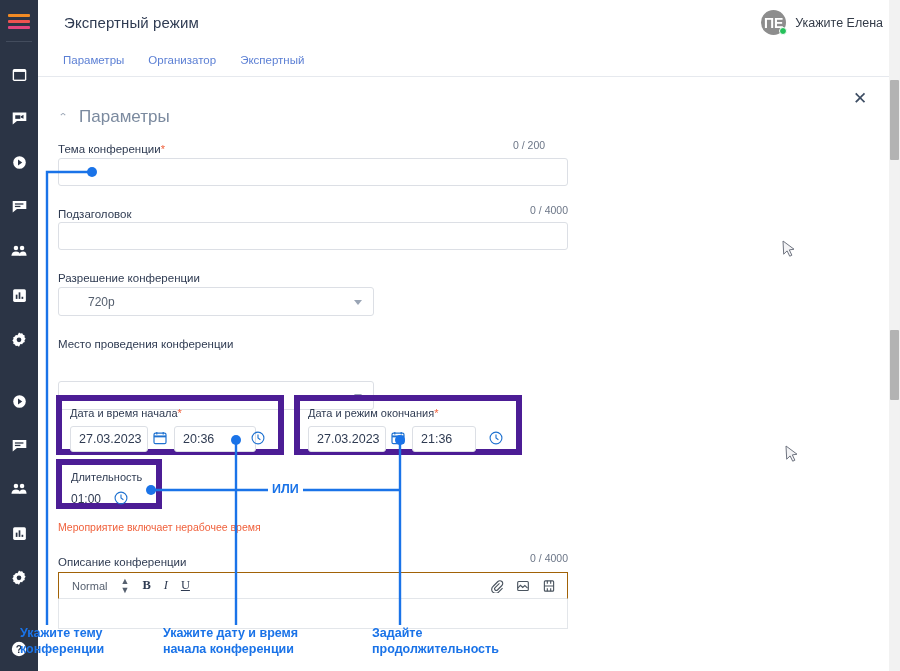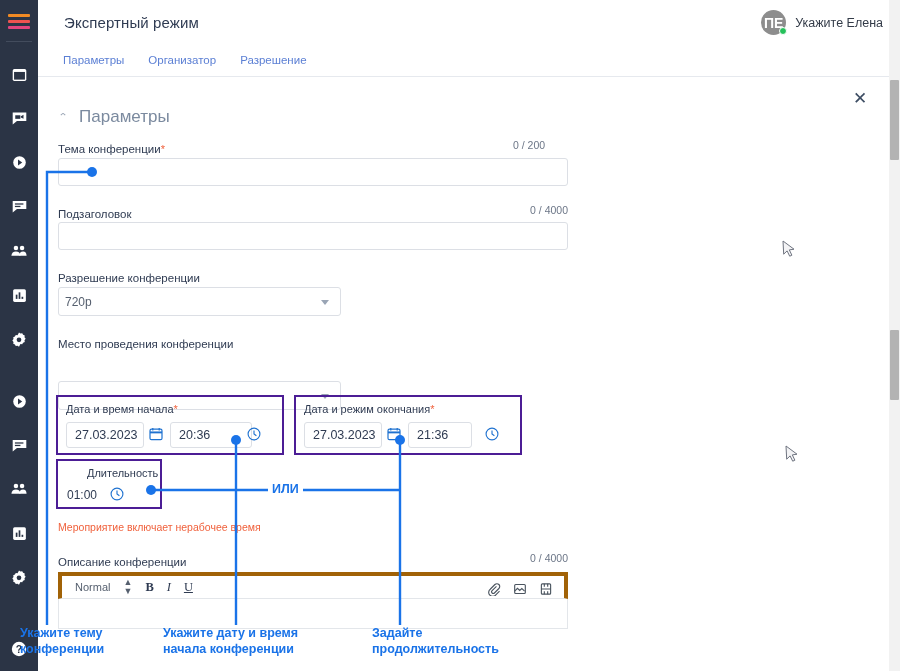--- a/index.html
+++ b/index.html
@@ -90,48 +90,48 @@
   .req { color:#f0613c; font-size:11px; }
   .counter {
     position:absolute; font-size:10.5px; color:#6c7687;
   }
   .tinput {
     border:1px solid #dcdfe5; border-radius:3px; background:#fff;
     height:28px; width:510px;
   }
   .tselect {
     border:1px solid #dcdfe5; border-radius:3px; background:#fff;
-    height:29px; width:283px; position:relative;
-    display:flex; align-items:center; padding-left:6px;
+    height:29px; width:316px; position:relative;
+    display:flex; align-items:center; padding-left:29px;
     font-size:12px; color:#555f6e;
   }
   .tselect .caret {
     position:absolute; right:11px; top:50%; margin-top:-2px;
     width:0;height:0;border-left:4.5px solid transparent;border-right:4.5px solid transparent;
     border-top:5px solid #9aa5b5;
   }
 
   
-  .dtbox { position:absolute; border:2px solid #4c1d95; }
+  .dtbox { position:absolute; border:6px solid #4c1d95; }
   .dtlabel { position:absolute; font-size:11px; color:#2f3b52; white-space:nowrap; }
   .dtinput {
     position:absolute; border:1px solid #dcdfe5; border-radius:3px; background:#fff;
     height:26px; display:flex; align-items:center; padding-left:8px;
     font-size:12.5px; color:#2f3b52; overflow:hidden;
   }
   .ico-btn { position:absolute; color:#1f72d0; }
 
   .errtext {
     position:absolute; font-size:10.5px; color:#f0613c; white-space:nowrap;
   }
 
   
   #ed-wrap { position:absolute; left:20px; top:495px; width:510px; }
   #ed-toolbar {
-    border:4px solid #a16207; border-bottom:1px solid #e3e6ea;
+    border:1px solid #a16207; border-bottom:1px solid #e3e6ea;
     height:27px; background:#fff; position:relative;
     display:flex; align-items:center; padding-left:13px; gap:13px;
   }
   #ed-toolbar .fmt-name { font-size:11px; color:#555f6e; }
   #ed-toolbar .updown { font-size:9px; color:#555f6e; line-height:9px; }
   #ed-toolbar b,#ed-toolbar i,#ed-toolbar u {
     font-size:12.5px; color:#2f3b52; font-family:"Liberation Serif", serif;
   }
   #ed-toolbar .right-ico {
     position:absolute; display:flex; align-items:center; gap:12px; right:11px; top:6px;
@@ -300,21 +300,21 @@
       <span>ПЕ</span>
       <span class="dot"></span>
     </div>
     <div id="user-name">Укажите Елена</div>
   </div>
 </div>
 
 <div id="tabs">
   <div class="tab">Параметры</div>
   <div class="tab">Организатор</div>
-  <div class="tab">Разрешение</div>
+  <div class="tab">Экспертный</div>
 </div>
 
 <div id="panel">
 
   <div id="close-btn">✕</div>
 
   <div id="section-head">
     <span class="chev">⌃</span>
     <span id="section-title">Параметры</span>
   </div>
@@ -383,21 +383,21 @@
     <div class="dtinput" style="left:112px; top:25px; width:64px;">21:36</div>
     <div class="ico-btn" style="left:188px; top:29px;">
       <svg width="16" height="16" viewBox="0 0 20 20" fill="none" stroke="#1f72d0" stroke-width="1.4">
           <circle cx="10" cy="10" r="7.4"></circle>
           <path d="M10 5.6V10l3 2.2"></path>
         </svg>
     </div>
   </div>
 
   <div class="dtbox" style="left:18px; top:382px; width:106px; height:50px;">
-    <div class="dtlabel" style="left:9px; top:6px;margin-left:20px;">Длительность</div>
+    <div class="dtlabel" style="left:9px; top:6px;">Длительность</div>
     <div style="position:absolute; left:9px; top:27px; font-size:12px; color:#2f3b52;">01:00</div>
     <div class="ico-btn" style="left:51px; top:25px;">
       <svg width="16" height="16" viewBox="0 0 20 20" fill="none" stroke="#1f72d0" stroke-width="1.4">
           <circle cx="10" cy="10" r="7.4"></circle>
           <path d="M10 5.6V10l3 2.2"></path>
         </svg>
     </div>
   </div>
 
   <div class="errtext" style="left:20px; top:444px;">Мероприятие включает нерабочее время</div>

